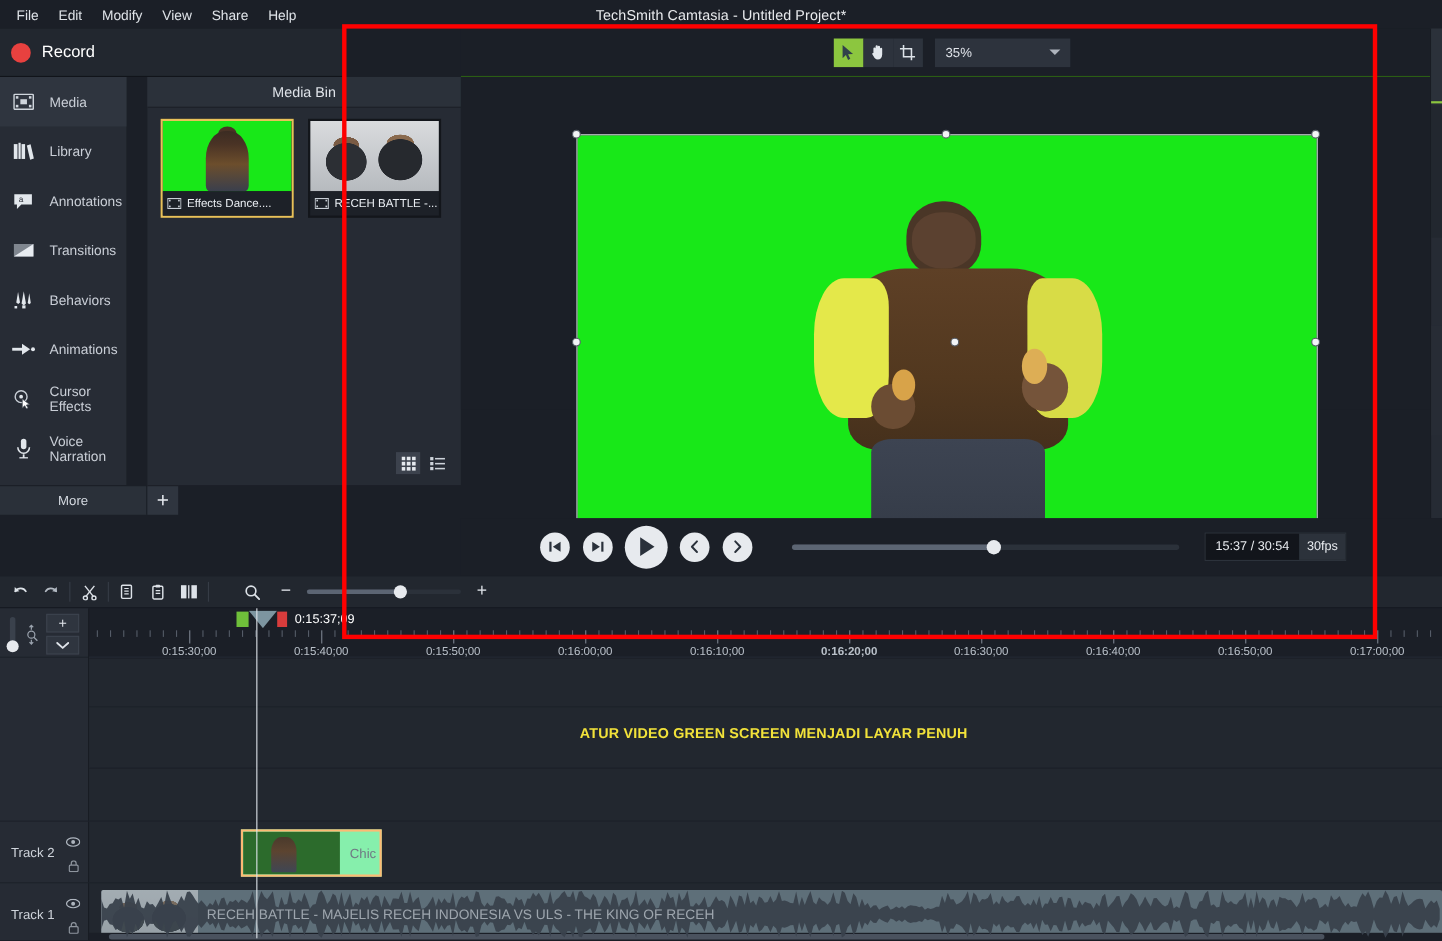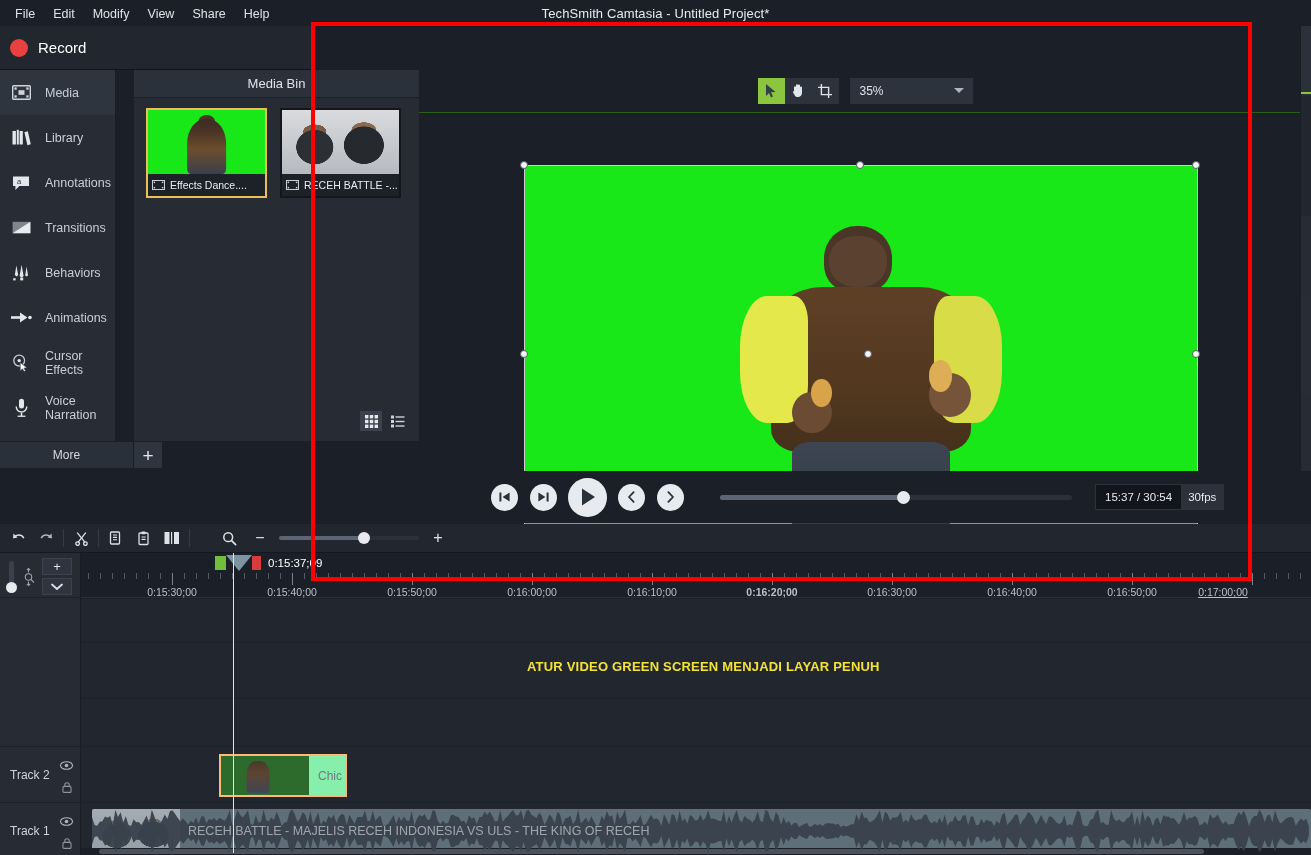--- a/index.html
+++ b/index.html
@@ -101,21 +101,20 @@
       linear-gradient(180deg,#d9dbdd 0%,#c6c9cd 55%,#b6babe 100%);
   }
   .bin-views { position:absolute; right:10px; bottom:10px; display:flex; gap:5px; }
   .vbtn { width:22px; height:20px; display:flex; align-items:center; justify-content:center; }
   .vbtn.active { background:#3c424d; }
 
   
   .canvaspanel {
     position:absolute; left:419px; top:26px; width:892px; height:346px;
     background:#1b1f27;
-    margin-top:43px;
   }
   .canvas-toolbar {
     height:44px; display:flex; align-items:center; justify-content:center; gap:0;
     border-bottom:1px solid #2b5d14;
   }
   .tb-group { display:flex; }
   .tb-btn {
     width:27px; height:26px; display:flex; align-items:center; justify-content:center;
     background:#2d333d;
   }
@@ -853,21 +852,21 @@
     <div id="ruler-labels">
         <div class="rlabel" style="left: 91px;">0:15:30;00</div>
         <div class="rlabel" style="left: 211px;">0:15:40;00</div>
         <div class="rlabel" style="left: 331px;">0:15:50;00</div>
         <div class="rlabel" style="left: 451px;">0:16:00;00</div>
         <div class="rlabel" style="left: 571px;">0:16:10;00</div>
         <div class="rlabel" style="left: 691px; font-weight: bold;">0:16:20;00</div>
         <div class="rlabel" style="left: 811px;">0:16:30;00</div>
         <div class="rlabel" style="left: 931px;">0:16:40;00</div>
         <div class="rlabel" style="left: 1051px;">0:16:50;00</div>
-        <div class="rlabel" style="left: 1142px; text-decoration: underline;">0:17:00;00</div>
+        <div class="rlabel" style="left: 1171px;">0:17:00;00</div>
       </div>
     <div class="playhead-marker" id="ph-marker" style="left: 134px;">
       <div class="ph-green"></div>
       <div class="ph-tri"></div>
       <div class="ph-red"></div>
       <div class="ph-time">0:15:37;09</div>
     </div>
   </div>
 
   <div class="tracks">

